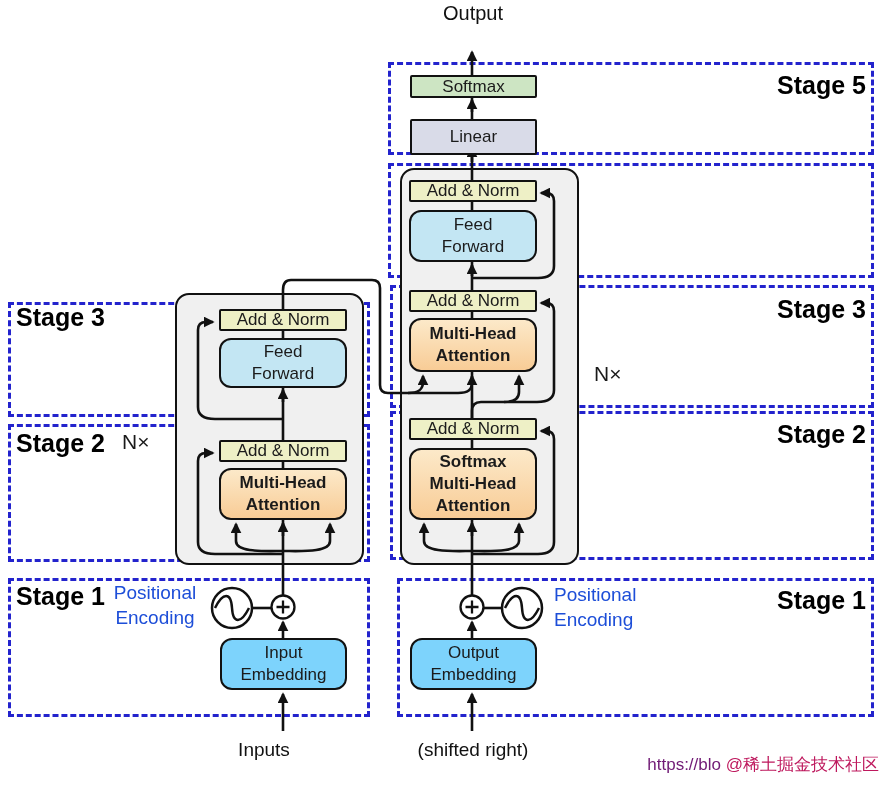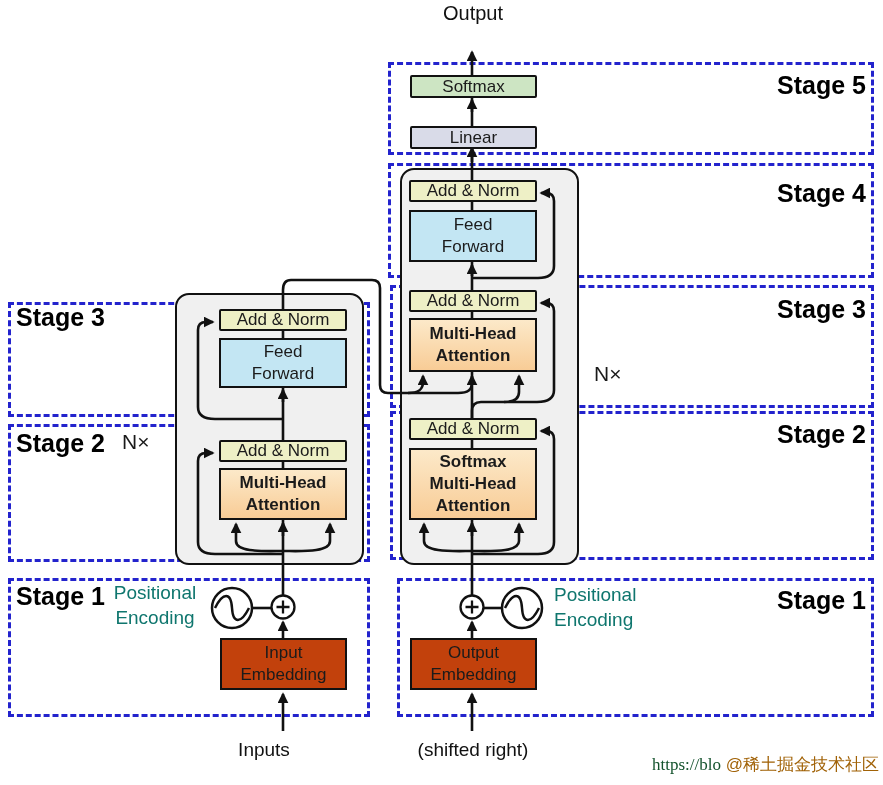--- a/index.html
+++ b/index.html
@@ -9,38 +9,38 @@
     font-family:"Liberation Sans", sans-serif;color:#111;
   }
   .dash{position:absolute;border:3px dashed #2323cd;background:transparent;}
   .cont{position:absolute;background:#f0f0f0;border:2.5px solid #111;border-radius:14px;}
   .bx{
     position:absolute;border:2.3px solid #111;display:flex;flex-direction:column;
     align-items:center;justify-content:center;text-align:center;
     font-size:17px;line-height:22px;color:#1b1b1b;
   }
   .rad10{border-radius:2px;}
-  .rad8{border-radius:0;}
+  .rad8{border-radius:12px;}
   .c-addnorm{background:#eef0c6;}
   .c-ff{background:#c3e6f3;}
   .c-mha{background:linear-gradient(180deg,#fce9c9,#f8cc96);font-weight:bold;}
-  .c-emb{background:#c2410c;}
+  .c-emb{background:#7dd3fc;}
   .c-softmax{background:#cde5c3;}
   .c-linear{background:#d9dbe8;}
   .stage{position:absolute;font-weight:bold;font-size:25px;line-height:26px;color:#000;white-space:nowrap;}
   .stage.r{left:600px;width:266px;text-align:right;}
   .stage.l{left:16px;}
   .nx{position:absolute;font-size:21px;line-height:22px;color:#1a1a1a;}
-  .lbl{position:absolute;font-size:19px;line-height:25px;color:#0f766e;}
+  .lbl{position:absolute;font-size:19px;line-height:25px;color:#1d4ed8;}
   .tc{text-align:center;}
   .iolbl{position:absolute;font-size:19px;line-height:25px;color:#111;text-align:center;}
   svg.wires{position:absolute;left:0;top:0;pointer-events:none;}
   .wm{position:absolute;top:753px;right:4px;font-size:17px;white-space:nowrap;}
-  .wm .pfx{color:#14532d;font-family:Liberation Serif, serif;}
-  .wm .main{color:#a16207;}
+  .wm .pfx{color:#701a75;}
+  .wm .main{color:#be185d;}
 </style>
 </head>
 <body>
 
 <div class="canvas">
 
   <div class="dash" style="left:388px;top:62px;width:486px;height:93px;"></div>
   <div class="dash" style="left:388px;top:163px;width:486px;height:115px;"></div>
   <div class="dash" style="left:390px;top:285px;width:484px;height:123px;"></div>
   <div class="dash" style="left:390px;top:411px;width:484px;height:149px;"></div>
@@ -104,21 +104,21 @@
     </g>
     <g stroke="#111" fill="none">
       <circle cx="522" cy="608" r="20" fill="#fff" stroke-width="2.5"></circle>
       <path d="M505,608 C513,592 521,592 522,608 C523,624 531,624 539,608" stroke-width="2.5"></path>
     </g>
   </svg>
 
   <div class="bx rad10 c-softmax" style="left:410px;top:75px;width:127px;height:23px;">
     <div>Softmax</div>
   </div>
-  <div class="bx rad10 c-linear" style="left:410px;top:126px;width:127px;height:23px;">
+  <div class="bx rad10 c-linear" style="left:410px;top:119px;width:127px;height:36px;">
     <div>Linear</div>
   </div>
   <div class="bx rad10 c-addnorm" style="left:409px;top:180px;width:128px;height:22px;">
     <div>Add &amp; Norm</div>
   </div>
   <div class="bx rad8 c-ff" style="left:409px;top:210px;width:128px;height:52px;">
     <div>Feed</div>
     <div>Forward</div>
   </div>
   <div class="bx rad10 c-addnorm" style="left:409px;top:290px;width:128px;height:22px;">
@@ -154,21 +154,20 @@
   <div class="bx rad8 c-mha" style="left:219px;top:468px;width:128px;height:52px;">
     <div>Multi-Head</div>
     <div>Attention</div>
   </div>
   <div class="bx rad8 c-emb" style="left:220px;top:638px;width:127px;height:52px;">
     <div>Input</div>
     <div>Embedding</div>
   </div>
 
   <div class="stage r" style="top:72px;">Stage 5</div>
-  <div class="stage r" style="top:180px;">Stage 4</div>
   <div class="stage r" style="top:296px;">Stage 3</div>
   <div class="stage r" style="top:421px;">Stage 2</div>
   <div class="stage r" style="top:587px;">Stage 1</div>
   <div class="stage l" style="top:304px;">Stage 3</div>
   <div class="stage l" style="top:430px;">Stage 2</div>
   <div class="stage l" style="top:583px;">Stage 1</div>
 
   <div class="nx" style="left:122px;top:431px;">N×</div>
   <div class="nx" style="left:594px;top:363px;">N×</div>
 

